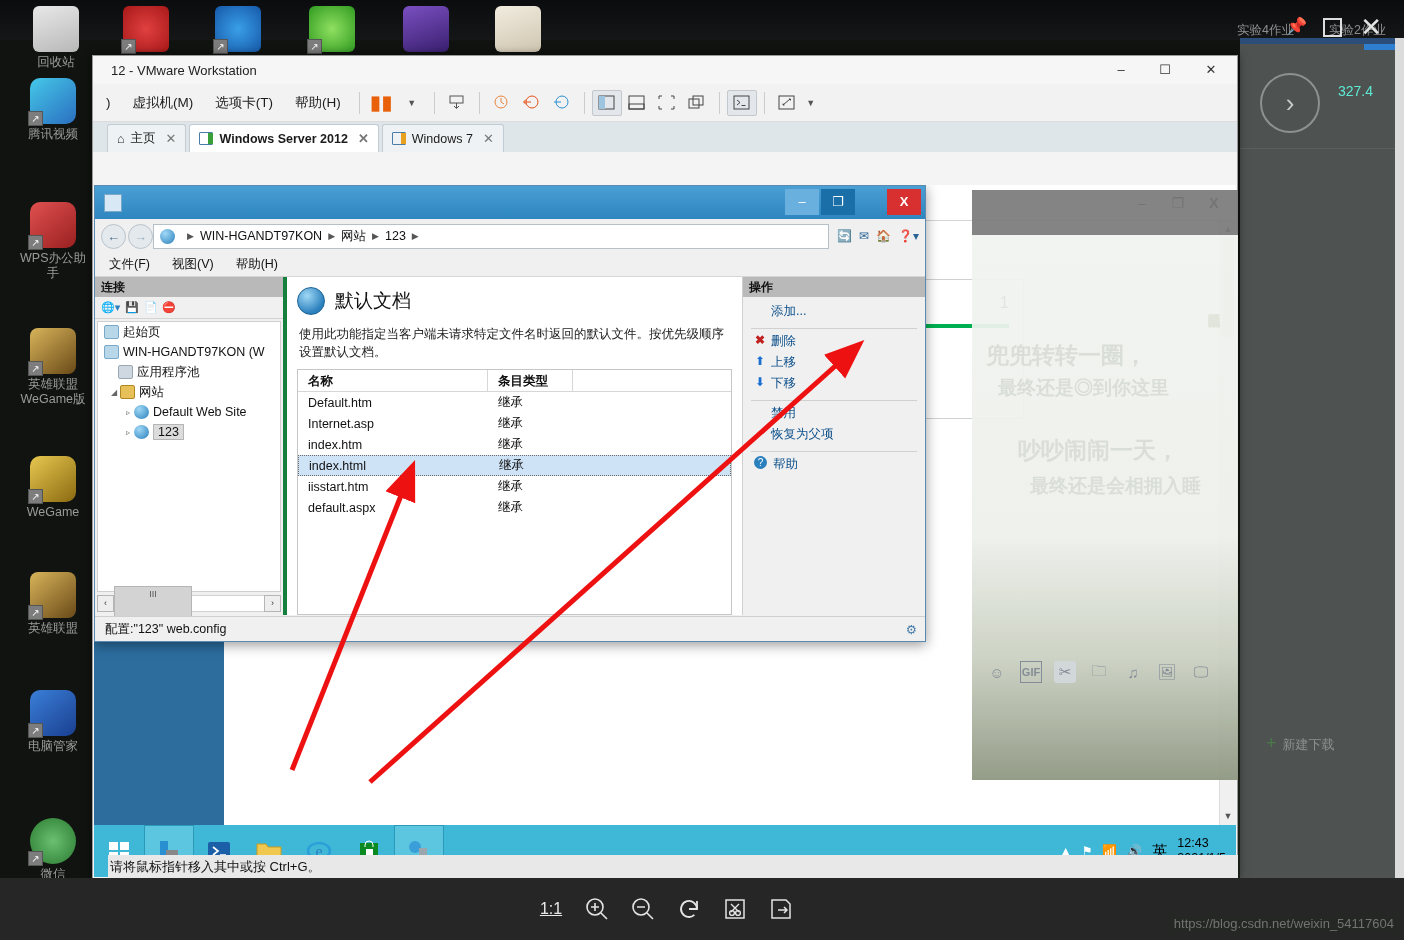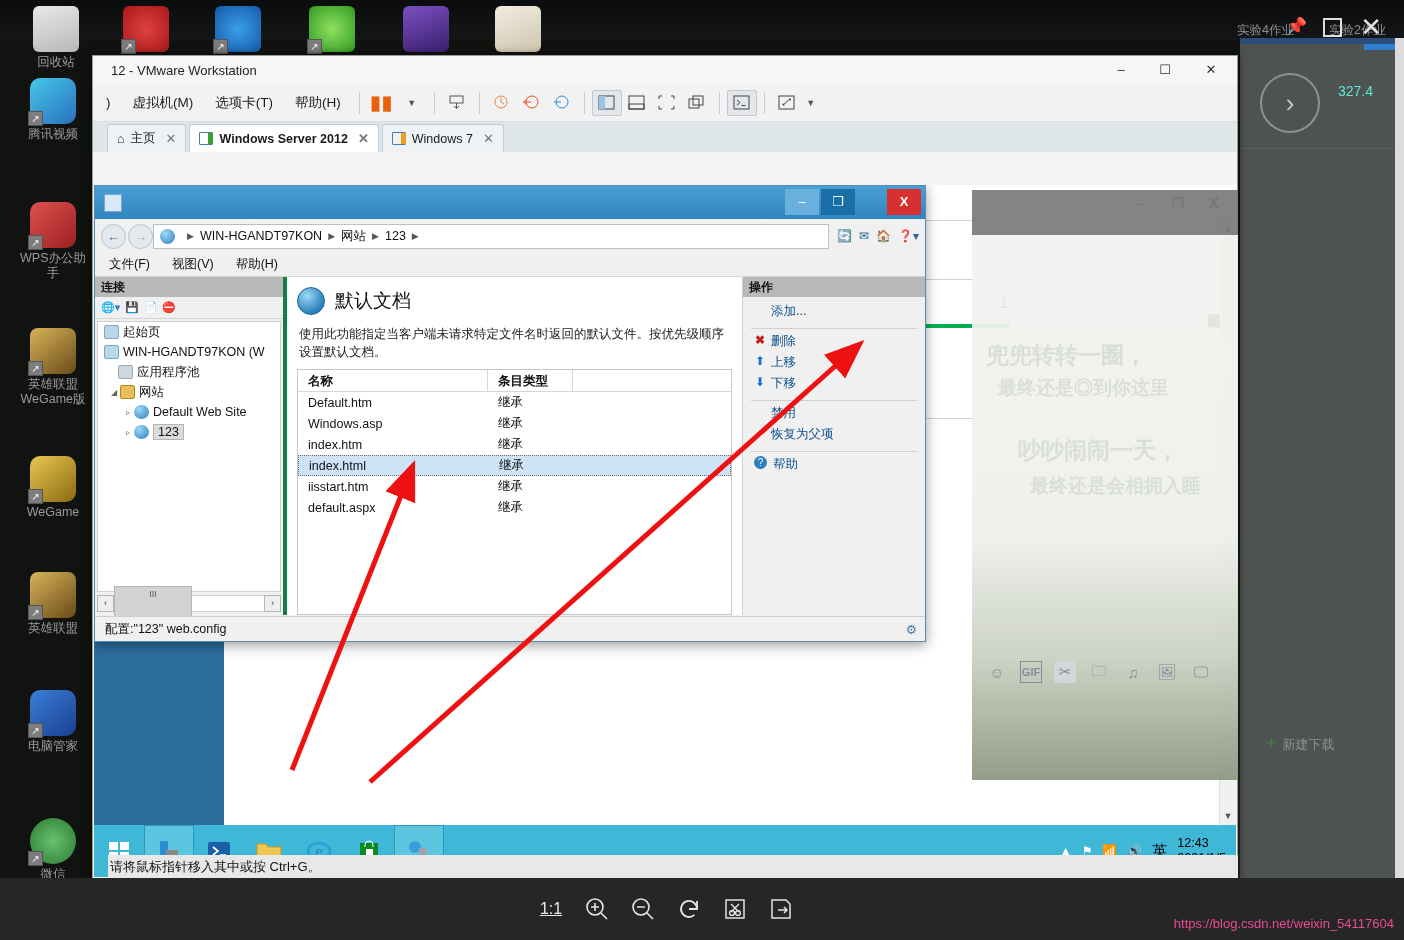--- a/index.html
+++ b/index.html
@@ -161,21 +161,21 @@
 
   
   #arrows { position:absolute; inset:0; pointer-events:none; }
 
   
   #snipstatus { position:absolute; left:108px; top:855px; width:1130px; height:24px; background:#e8e8e8;
                 display:flex; align-items:center; padding-left:2px; font-size:13px; color:#111; }
   #sniptoolbar { position:absolute; left:0; right:0; bottom:0; height:62px; background:#262626; display:flex; align-items:center; }
   .snipicon { width:46px; height:46px; display:flex; align-items:center; justify-content:center; color:#e8e8e8; }
   #bottomnames { position:absolute; left:95px; bottom:28px; display:flex; gap:46px; color:#8b8b8b; font-size:12.5px; }
-  #watermark { position:absolute; right:6px; bottom:8px; color:#ec4899; font-size:13px; background:rgba(35,40,35,.55); padding:1px 4px;}
+  #watermark { position:absolute; right:6px; bottom:8px; color:#737373; font-size:13px; background:rgba(35,40,35,.55); padding:1px 4px;}
 </style>
 </head>
 <body>
 
 <div id="desktop"></div>
 
 <div class="dicon" style="left:8px; top:6px;">
   <div class="glyph" style="background:linear-gradient(160deg,#e8e8e8,#b8b8b8);"></div>
   <span class="dlabel">回收站</span>
 </div>
@@ -599,21 +599,21 @@
             <div id="grid-head">
               <span class="c c1">名称</span>
               <span class="c c2">条目类型</span>
               <span class="c" style="flex:1;border-right:none;"></span>
             </div>
             <div class="grow">
               <span class="c c1">Default.htm</span>
               <span class="c c2">继承</span>
             </div>
             <div class="grow">
-              <span class="c c1">Windows.asp</span>
+              <span class="c c1">Internet.asp</span>
               <span class="c c2">继承</span>
             </div>
             <div class="grow">
               <span class="c c1">index.htm</span>
               <span class="c c2">继承</span>
             </div>
             <div class="grow selected">
               <span class="c c1">index.html</span>
               <span class="c c2">继承</span>
             </div>

